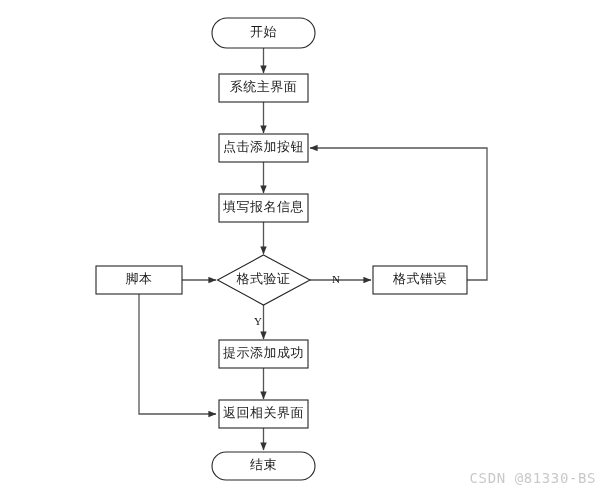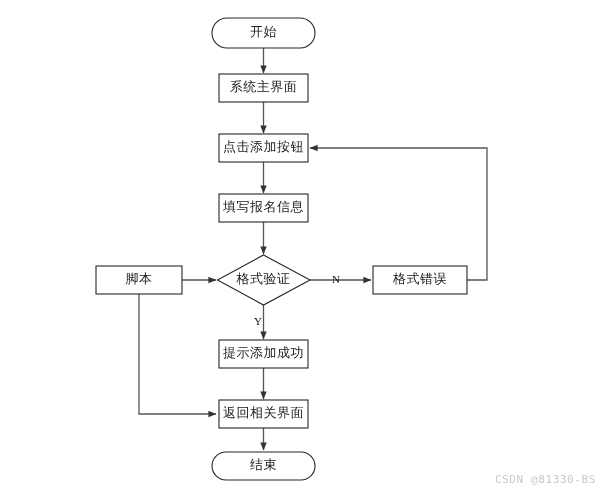--- a/index.html
+++ b/index.html
@@ -56,21 +56,21 @@
   .edge {
     stroke: #555555;
     stroke-width: 1.3;
     fill: none;
   }
   .watermark {
     position: absolute;
     right: 8px;
     bottom: 6px;
     font-family: "DejaVu Sans Mono", "Liberation Mono", monospace;
-    font-size: 11px;
+    font-size: 14px;
     color: #c9c9c9;
     letter-spacing: 0.6px;
     user-select: none;
     white-space: nowrap;
     margin-top: 8px;
   }
 </style>
 </head>
 <body>
 

